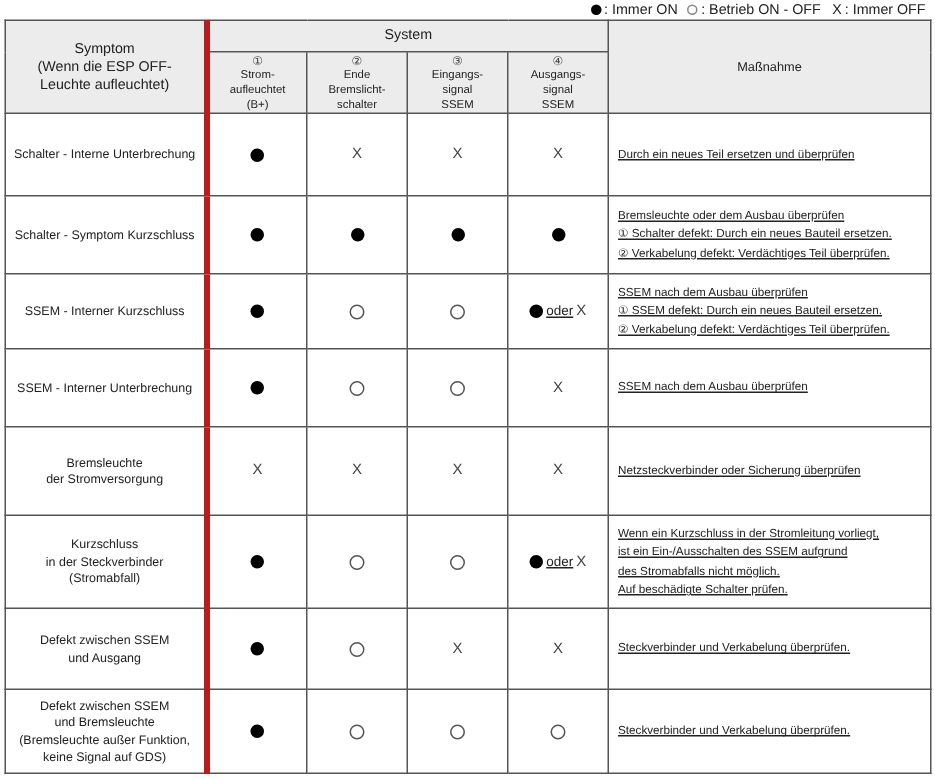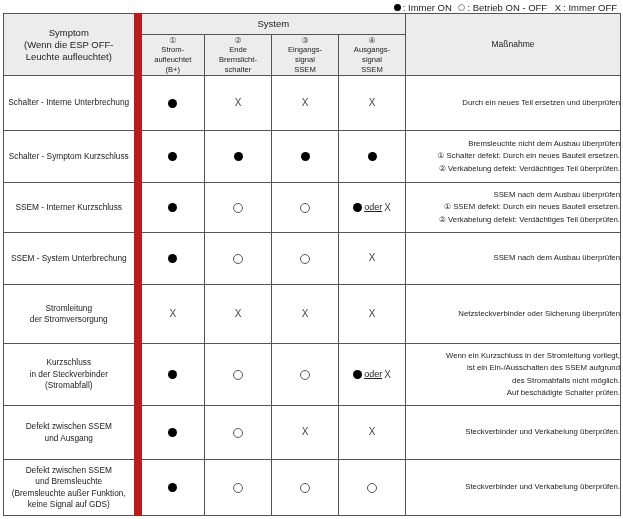--- a/index.html
+++ b/index.html
@@ -9,27 +9,27 @@
             font-size: 9.5px; color: #222; white-space: nowrap; }
   .legend span { display: inline-block; vertical-align: middle; text-align: center; }
   .lg-dot { width: 7px; height: 7px; border-radius: 50%; background: #000; margin-right: 2px; }
   .lg-ring { width: 7px; height: 7px; border-radius: 50%; border: 1px solid #888; box-sizing: border-box; margin-right: 2px; margin-left: 4px; }
   .lg-x { margin-left: 5px; margin-right: 2px; }
   table { position: absolute; left: 3px; top: 13px; width: 617px; border-collapse: collapse;
           table-layout: fixed; font-size: 8.3px; }
   td, th { border: 1px solid #555; padding: 0; text-align: center; vertical-align: middle;
            font-weight: normal; line-height: 11.5px; }
   th { background: #ececec; }
-  .sym { border-right: 8px solid #b91c1c; }
+  .sym { border-right: 4px solid #b91c1c; }
   .system-head { height: 20px; font-size: 9.5px; }
   .sub-head { height: 40px; font-size: 7.6px; line-height: 9.6px; }
   .mass-head { font-size: 8.5px; }
   .sym-head { font-size: 9.5px; line-height: 12px; }
   .num { display: block; font-size: 8px; color: #444; }
-  .meas { text-align: right; padding-left: 6px; font-size: 7.8px; line-height: 12.5px; }
+  .meas { text-align: left; padding-left: 6px; font-size: 7.8px; line-height: 12.5px; text-decoration: underline; }
   .dot { display: inline-block; width: 9px; height: 9px; border-radius: 50%; background: #000; vertical-align: middle; }
   .ring { display: inline-block; width: 10px; height: 10px; border-radius: 50%; border: 1px solid #555; box-sizing: border-box; vertical-align: middle; }
   .xmark { font-size: 10px; color: #444; }
   .oder { font-size: 9px; margin-left: 2px; vertical-align: middle; text-decoration: underline; }
   .oder-x { font-size: 10px; color: #444; margin-left: 2px; vertical-align: middle; }
 </style>
 </head>
 <body>
 
 <div class="legend">
@@ -99,54 +99,54 @@
       </tr>
       <tr style="height: 52px;">
         <td class="sym">
           <div>Schalter - Symptom Kurzschluss</div>
         </td>
         <td><span class="dot"></span></td>
         <td><span class="dot"></span></td>
         <td><span class="dot"></span></td>
         <td><span class="dot"></span></td>
         <td class="meas">
-          <div>Bremsleuchte nicht dem Ausbau überprüfen</div>
+          <div>Bremsleuchte oder dem Ausbau überprüfen</div>
           <div>① Schalter defekt: Durch ein neues Bauteil ersetzen.</div>
           <div>② Verkabelung defekt: Verdächtiges Teil überprüfen.</div>
         </td>
       </tr>
       <tr style="height: 50px;">
         <td class="sym">
           <div>SSEM - Interner Kurzschluss</div>
         </td>
         <td><span class="dot"></span></td>
         <td><span class="ring"></span></td>
         <td><span class="ring"></span></td>
         <td><span class="dot"></span><span class="oder">oder</span><span class="oder-x">X</span></td>
         <td class="meas">
           <div>SSEM nach dem Ausbau überprüfen</div>
           <div>① SSEM defekt: Durch ein neues Bauteil ersetzen.</div>
           <div>② Verkabelung defekt: Verdächtiges Teil überprüfen.</div>
         </td>
       </tr>
       <tr style="height: 52px;">
         <td class="sym">
-          <div>SSEM - System Unterbrechung</div>
+          <div>SSEM - Interner Unterbrechung</div>
         </td>
         <td><span class="dot"></span></td>
         <td><span class="ring"></span></td>
         <td><span class="ring"></span></td>
         <td><span class="xmark">X</span></td>
         <td class="meas">
           <div>SSEM nach dem Ausbau überprüfen</div>
         </td>
       </tr>
       <tr style="height: 59px;">
         <td class="sym">
-          <div>Stromleitung</div>
+          <div>Bremsleuchte</div>
           <div>der Stromversorgung</div>
         </td>
         <td><span class="xmark">X</span></td>
         <td><span class="xmark">X</span></td>
         <td><span class="xmark">X</span></td>
         <td><span class="xmark">X</span></td>
         <td class="meas">
           <div>Netzsteckverbinder oder Sicherung überprüfen</div>
         </td>
       </tr>

